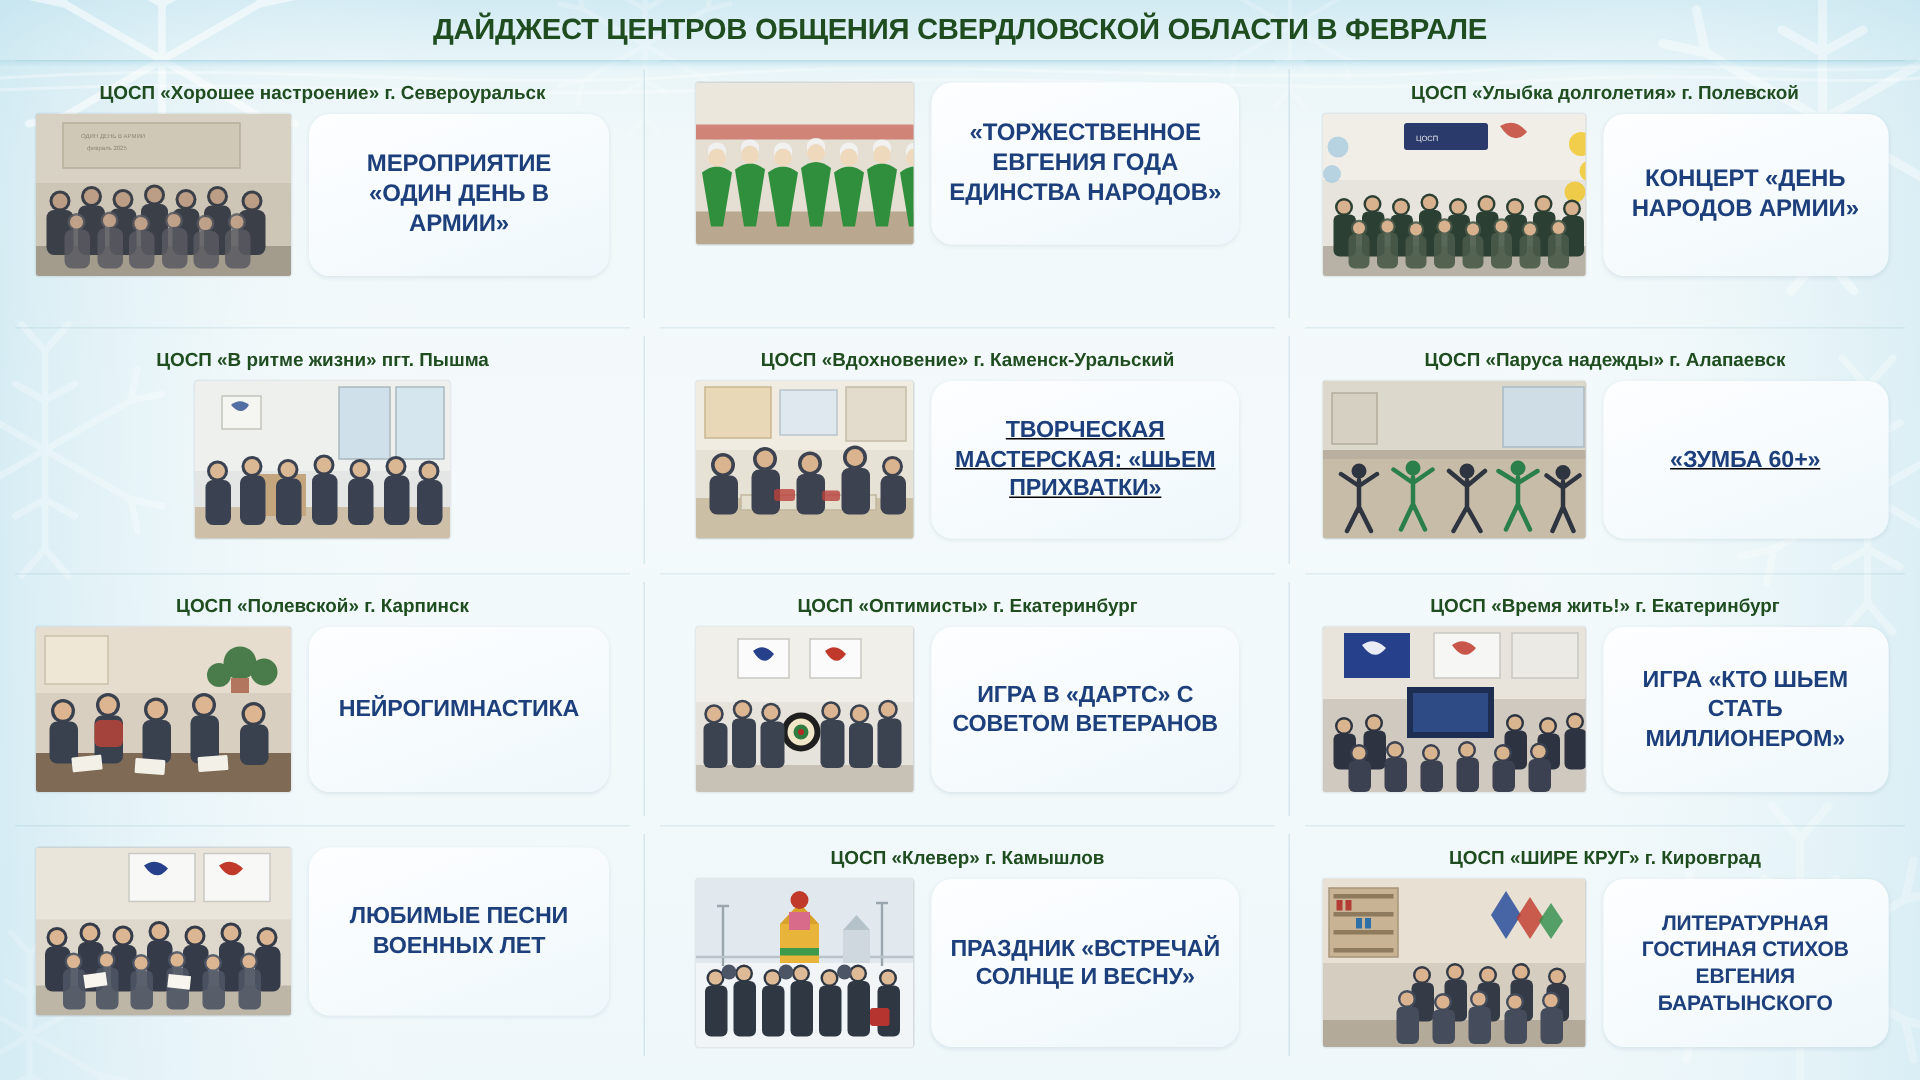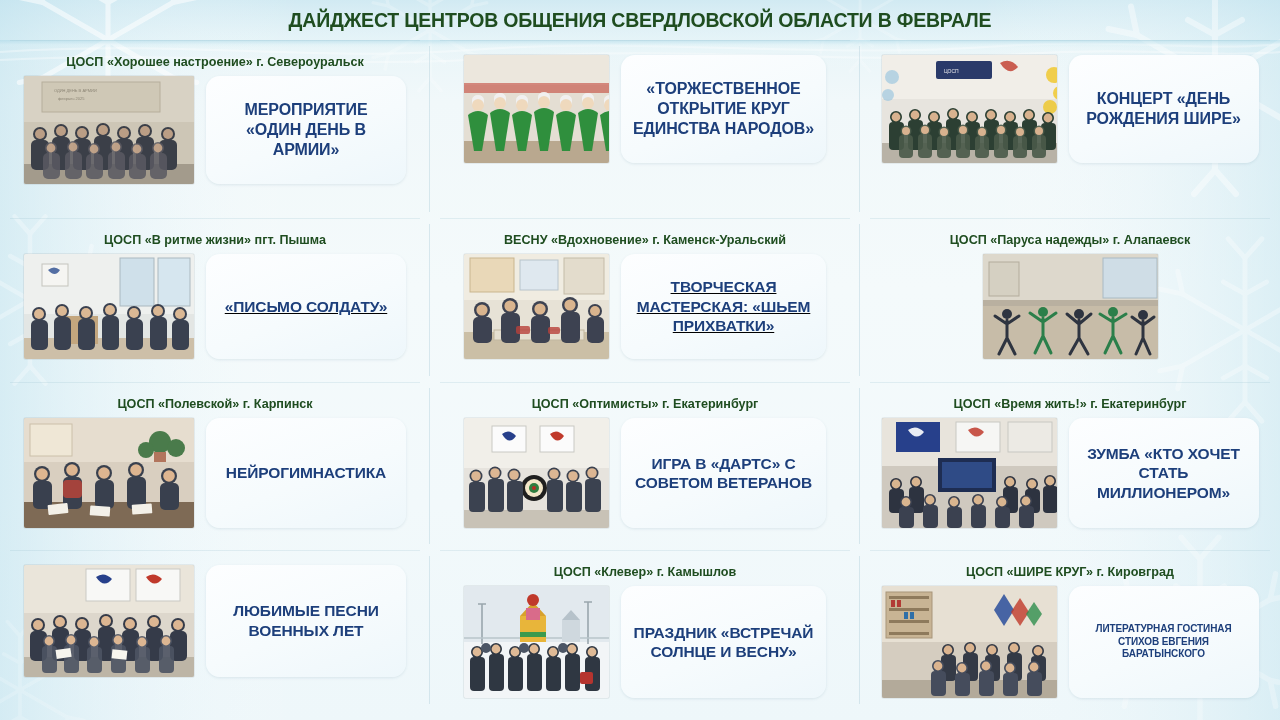--- a/index.html
+++ b/index.html
@@ -177,21 +177,21 @@
   .row3 .photo      { width: 170px; height: 112px; }
   .row3 .caption    { width: 200px; height: 112px; }
 
   
   .cell.col1 .photo { width: 145px; }
   .cell.col1 .caption { width: 205px; }
   .cell.col2 .photo { width: 175px; }
   .cell.col2 .caption { width: 190px; }
 
   .cap-small { font-size: 14.5px; }
-  .cap-tiny  { font-size: 10px; }
+  .cap-tiny  { font-size: 14px; }
 </style>
 </head>
 <body>
 
 <div class="page">
 
   <div class="bg-deco">
     <svg viewBox="0 0 1280 720" preserveAspectRatio="none" xmlns="http://www.w3.org/2000/svg">
       <defs>
         <linearGradient id="topband" x1="0" y1="0" x2="0" y2="1">
@@ -368,26 +368,27 @@
                 <path d="M52,50 a6,6 0 0 1 12,0 l0,-5 a6,5 0 0 0 -12,0 z"></path>
                 <path d="M74,47 a6,6 0 0 1 12,0 l0,-5 a6,5 0 0 0 -12,0 z"></path>
                 <path d="M96,50 a6,6 0 0 1 12,0 l0,-5 a6,5 0 0 0 -12,0 z"></path>
                 <path d="M118,48 a6,6 0 0 1 12,0 l0,-5 a6,5 0 0 0 -12,0 z"></path>
                 <path d="M140,50 a6,6 0 0 1 12,0 l0,-5 a6,5 0 0 0 -12,0 z"></path>
               </g>
             </g>
           </svg>
         </div>
         <div class="caption">
-          <span class="caption-text cap-small">«ТОРЖЕСТВЕННОЕ ОТКРЫТИЕ КРУГ ЕДИНСТВА НАРОДОВ»</span>
+          <span class="caption-text cap-small">«ТОРЖЕСТВЕННОЕ ЕВГЕНИЯ ГОДА ЕДИНСТВА НАРОДОВ»</span>
         </div>
       </div>
     </section>
 
     <section class="cell row0 col2">
+      <div class="cell-title">ЦОСП «Улыбка долголетия» г. Полевской</div>
       <div class="cell-body">
         <div class="photo">
           <svg width="185" height="108" viewBox="0 0 185 108" xmlns="http://www.w3.org/2000/svg">
             <rect width="185" height="108" fill="#e7e4de"></rect>
             <rect x="0" y="0" width="185" height="44" fill="#f1eee8"></rect>
             <rect x="0" y="88" width="185" height="20" fill="#b8b2a6"></rect>
             <rect x="54" y="6" width="56" height="18" rx="2" fill="#2a3a6a"></rect>
             <g fill="#e8e8ec" font-size="5" font-family="sans-serif">
                 <text x="62" y="18">ЦОСП</text>
               </g>
@@ -454,21 +455,21 @@
                 <circle cx="62" cy="77" r="4"></circle>
               <circle cx="81" cy="75" r="4"></circle>
                 <circle cx="100" cy="77" r="4"></circle>
                 <circle cx="119" cy="75" r="4"></circle>
               <circle cx="138" cy="77" r="4"></circle>
                 <circle cx="157" cy="76" r="4"></circle>
             </g>
           </svg>
         </div>
         <div class="caption">
-          <span class="caption-text">КОНЦЕРТ «ДЕНЬ РОЖДЕНИЯ ШИРЕ»</span>
+          <span class="caption-text">КОНЦЕРТ «ДЕНЬ НАРОДОВ АРМИИ»</span>
         </div>
       </div>
     </section>
 
     <section class="cell row1 col0">
       <div class="cell-title">ЦОСП «В ритме жизни» пгт. Пышма</div>
       <div class="cell-body">
         <div class="photo">
           <svg width="170" height="105" viewBox="0 0 170 105" xmlns="http://www.w3.org/2000/svg">
             <rect width="170" height="105" fill="#e3e6e4"></rect>
@@ -499,28 +500,25 @@
               <circle cx="15" cy="60" r="5"></circle>
                 <circle cx="38" cy="57" r="5"></circle>
                 <circle cx="62" cy="59" r="5"></circle>
               <circle cx="86" cy="56" r="5"></circle>
                 <circle cx="110" cy="59" r="5"></circle>
                 <circle cx="134" cy="57" r="5"></circle>
               <circle cx="156" cy="60" r="5"></circle>
             </g>
           </svg>
         </div>
-        <div class="caption">
-          <span class="caption-text">«ПИСЬМО СОЛДАТУ»</span>
-        </div>
       </div>
     </section>
 
     <section class="cell row1 col1">
-      <div class="cell-title">ВЕСНУ «Вдохновение» г. Каменск-Уральский</div>
+      <div class="cell-title">ЦОСП «Вдохновение» г. Каменск-Уральский</div>
       <div class="cell-body">
         <div class="photo">
           <svg width="145" height="105" viewBox="0 0 145 105" xmlns="http://www.w3.org/2000/svg">
             <rect width="145" height="105" fill="#e7e2d6"></rect>
             <rect x="0" y="0" width="145" height="46" fill="#f0ece1"></rect>
             <rect x="6" y="4" width="44" height="34" fill="#e9d8b8" stroke="#c9b68f"></rect>
             <rect x="56" y="6" width="38" height="30" fill="#dfe8ef" stroke="#b8c4cc"></rect>
             <rect x="100" y="4" width="40" height="36" fill="#e3dccc" stroke="#c4bba8"></rect>
             <rect x="0" y="78" width="145" height="27" fill="#cbbfa6"></rect>
             <rect x="30" y="76" width="90" height="10" fill="#e5dfd0" stroke="#c1b79f"></rect>
@@ -582,20 +580,23 @@
                   <circle cx="130" cy="58" r="5" fill="#2b7f4a" stroke="none"></circle>
                   <path d="M130,64 l0,18 M130,68 l-13,-8 M130,68 l13,-8 M130,82 l-8,17 M130,82 l8,17"></path>
                 </g>
               <g>
                   <circle cx="160" cy="61" r="5" fill="#2e3440" stroke="none"></circle>
                   <path d="M160,67 l0,17 M160,71 l-11,-8 M160,71 l11,-8 M160,84 l-7,16 M160,84 l7,16"></path>
                 </g>
             </g>
           </svg>
         </div>
+        <div class="caption">
+          <span class="caption-text">«ЗУМБА 60+»</span>
+        </div>
       </div>
     </section>
 
     <section class="cell row2 col0">
       <div class="cell-title">ЦОСП «Полевской» г. Карпинск</div>
       <div class="cell-body">
         <div class="photo">
           <svg width="170" height="110" viewBox="0 0 170 110" xmlns="http://www.w3.org/2000/svg">
             <rect width="170" height="110" fill="#d9cfc0"></rect>
             <rect x="0" y="0" width="170" height="44" fill="#e6ddcf"></rect>
@@ -739,21 +740,21 @@
               <circle cx="24" cy="84" r="4.4"></circle>
                 <circle cx="48" cy="82" r="4.4"></circle>
                 <circle cx="72" cy="84" r="4.4"></circle>
               <circle cx="96" cy="82" r="4.4"></circle>
                 <circle cx="120" cy="84" r="4.4"></circle>
                 <circle cx="144" cy="83" r="4.4"></circle>
             </g>
           </svg>
         </div>
         <div class="caption">
-          <span class="caption-text">ЗУМБА «КТО ХОЧЕТ СТАТЬ МИЛЛИОНЕРОМ»</span>
+          <span class="caption-text">ИГРА «КТО ШЬЕМ СТАТЬ МИЛЛИОНЕРОМ»</span>
         </div>
       </div>
     </section>
 
     <section class="cell row3 col0">
       <div class="cell-body">
         <div class="photo">
           <svg width="170" height="112" viewBox="0 0 170 112" xmlns="http://www.w3.org/2000/svg">
             <rect width="170" height="112" fill="#ddd7cc"></rect>
             <rect x="0" y="0" width="170" height="48" fill="#eae5da"></rect>

